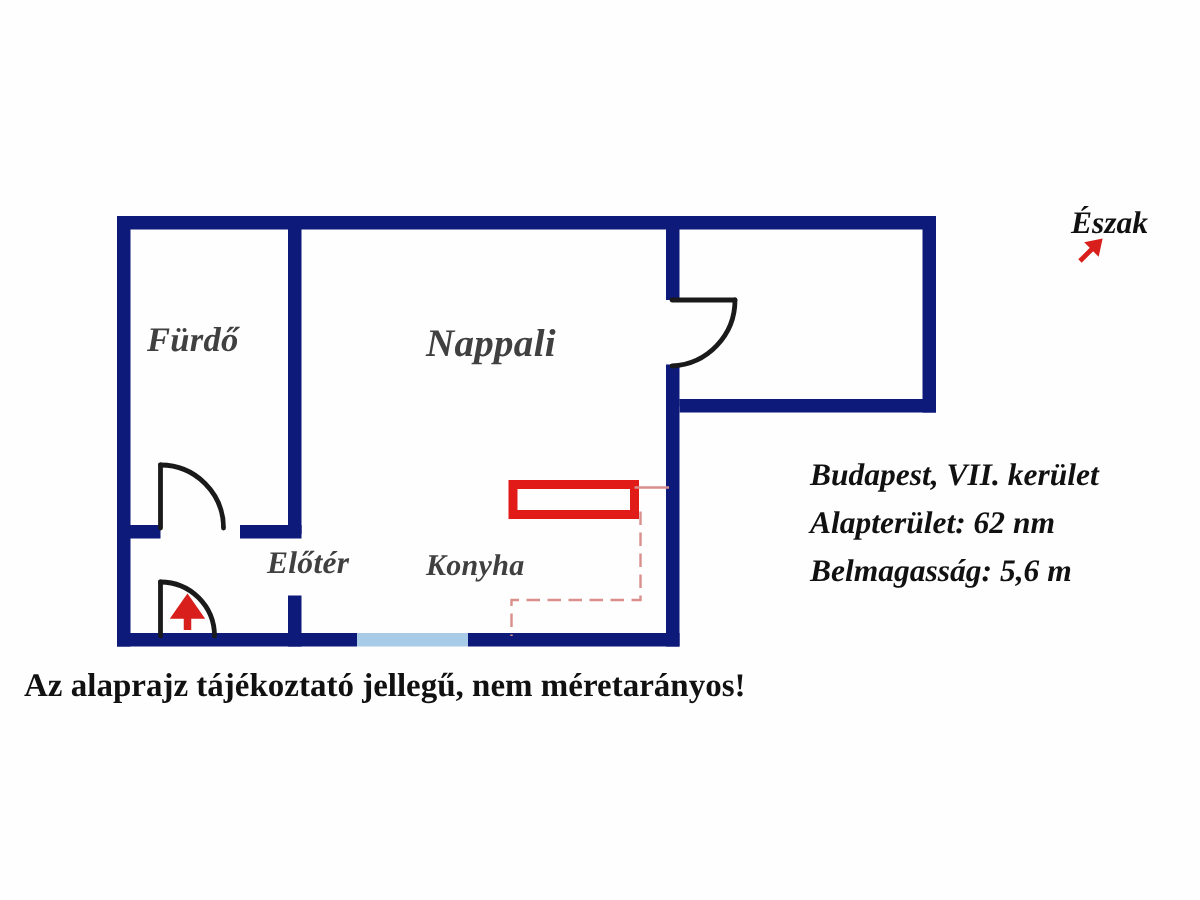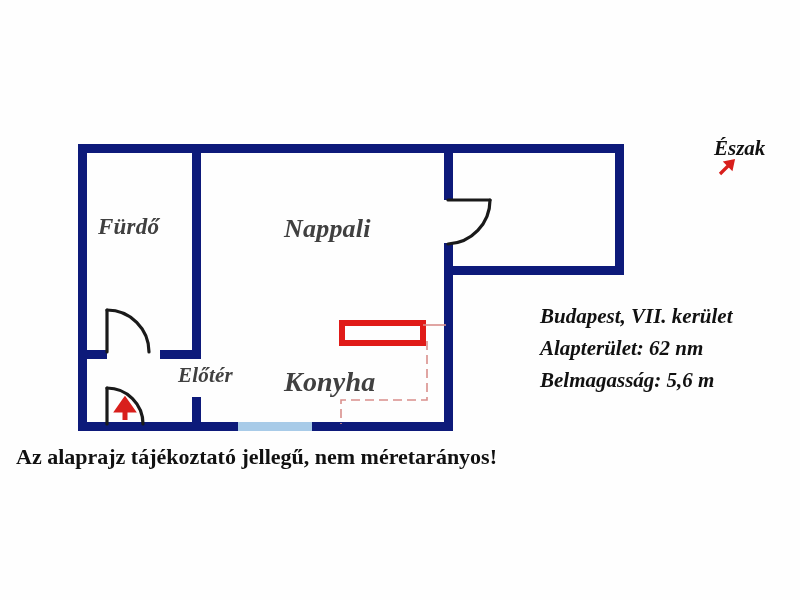--- a/index.html
+++ b/index.html
@@ -30,21 +30,21 @@
     font-style: italic;
     font-weight: bold;
     color: #404040;
     white-space: nowrap;
     letter-spacing: 0.2px;
   }
   .room-label.fordo { left: 98px;  top: 214px; font-size: 23px; }
   .room-label.nappali { left: 284px; top: 214px; font-size: 26px; }
   .room-label.halofulke { left: 503px; top: 212px; font-size: 23px; }
   .room-label.eloter { left: 130px; top: 363px; font-size: 21px; margin-left: 48px; }
-  .room-label.konyha { left: 284px; top: 366px; font-size: 28px; }
+  .room-label.konyha { left: 284px; top: 366px; font-size: 20px; }
 
   .info-block {
     position: absolute;
     left: 540px;
     top: 300px;
     color: #111111;
   }
   .info-line {
     font-style: italic;
     font-weight: bold;

